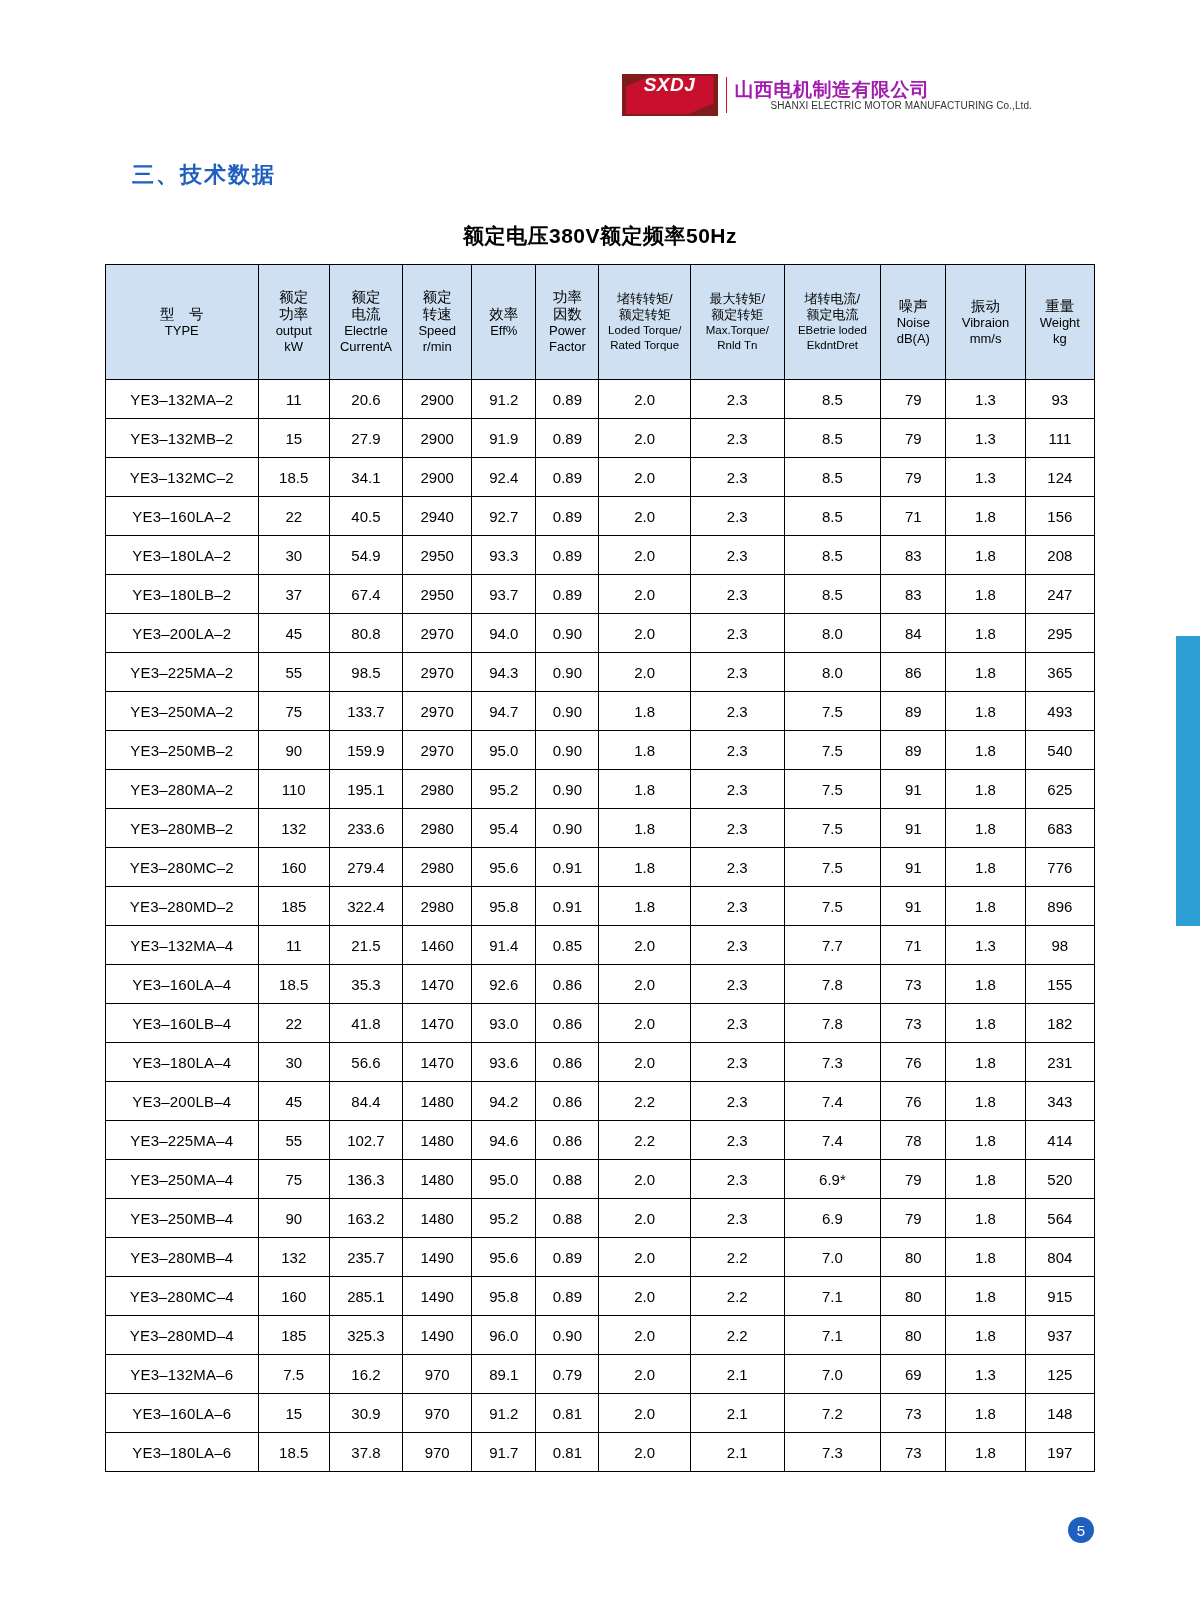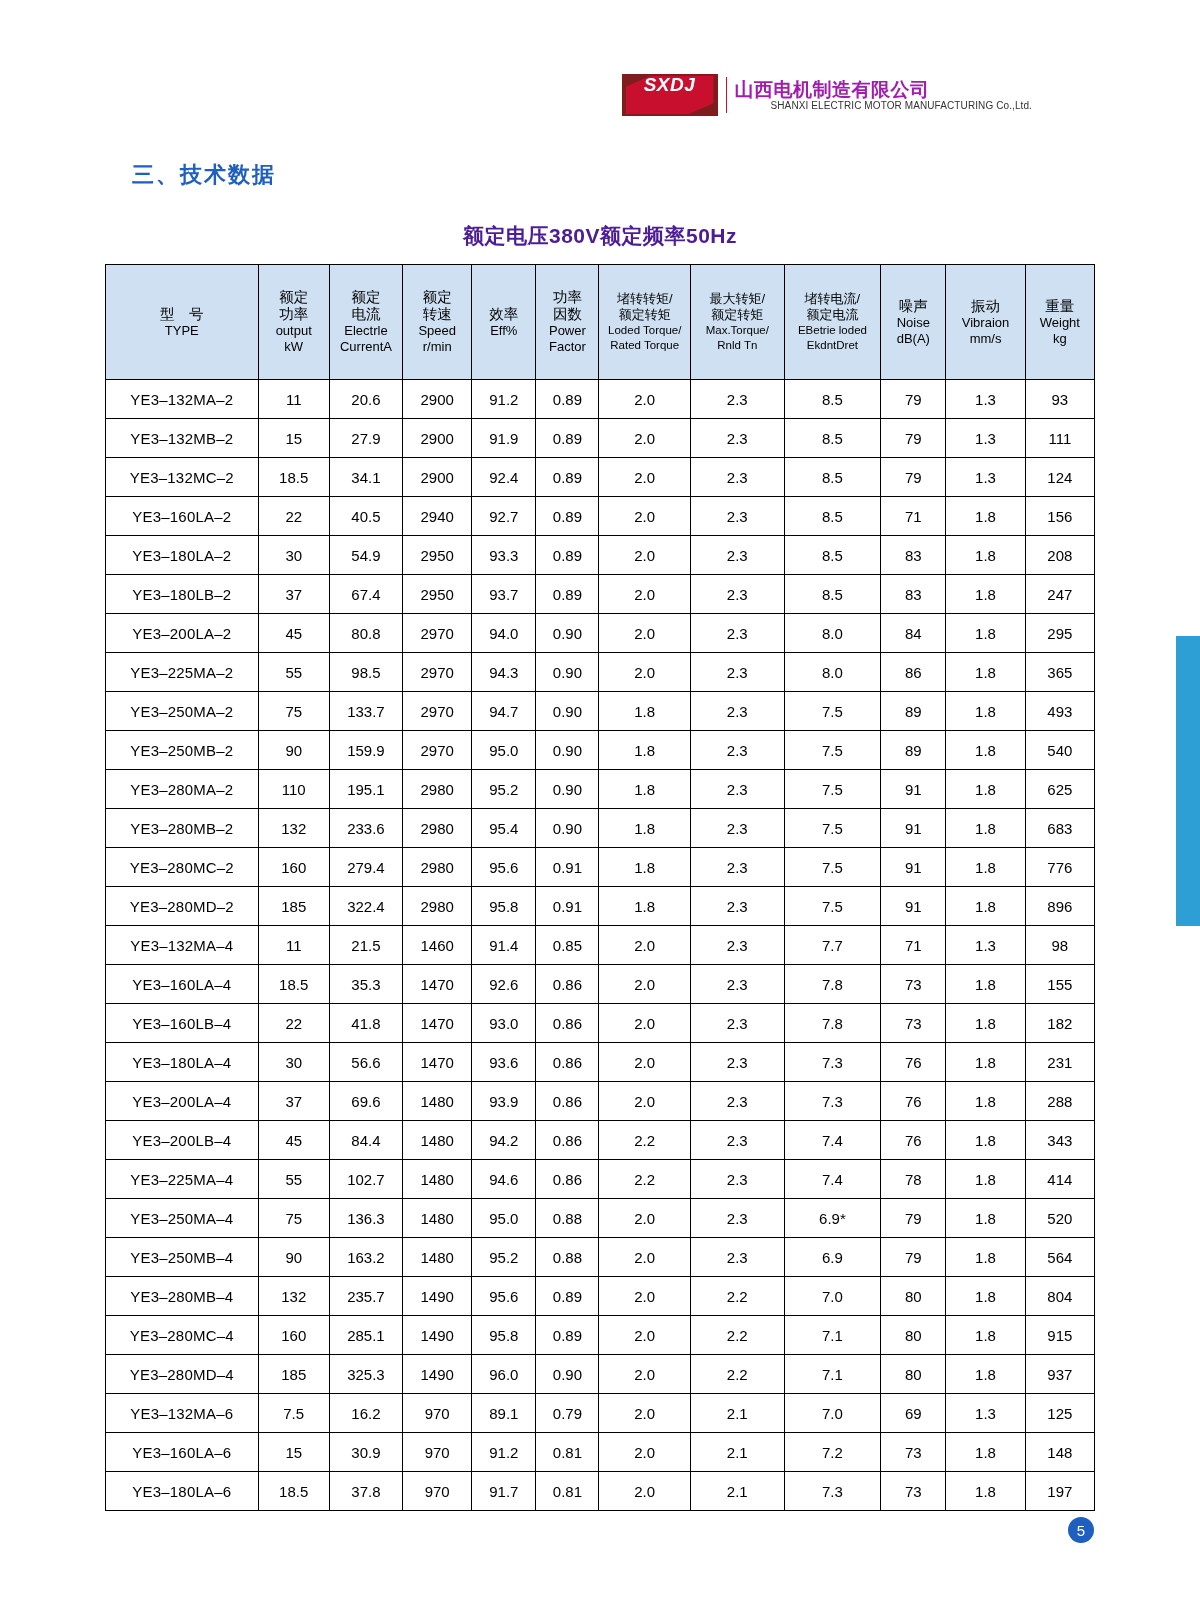--- a/index.html
+++ b/index.html
@@ -89,21 +89,21 @@
 
   
   .table-caption {
     position: absolute;
     top: 222px;
     left: 0;
     width: 1200px;
     text-align: center;
     font-size: 21px;
     font-weight: bold;
-    color: #4c1d95;
+    color: #000000;
     letter-spacing: 0.5px;
   }
 
   
   .table-wrap {
     position: absolute;
     left: 105px;
     top: 264px;
     width: 990px;
   }
@@ -535,34 +535,20 @@
           <td>93.6</td>
           <td>0.86</td>
           <td>2.0</td>
           <td>2.3</td>
           <td>7.3</td>
           <td>76</td>
           <td>1.8</td>
           <td>231</td>
         </tr>
         <tr>
-          <td class="type-cell">YE3–200LA–4</td>
-          <td>37</td>
-          <td>69.6</td>
-          <td>1480</td>
-          <td>93.9</td>
-          <td>0.86</td>
-          <td>2.0</td>
-          <td>2.3</td>
-          <td>7.3</td>
-          <td>76</td>
-          <td>1.8</td>
-          <td>288</td>
-        </tr>
-        <tr>
           <td class="type-cell">YE3–200LB–4</td>
           <td>45</td>
           <td>84.4</td>
           <td>1480</td>
           <td>94.2</td>
           <td>0.86</td>
           <td>2.2</td>
           <td>2.3</td>
           <td>7.4</td>
           <td>76</td>

